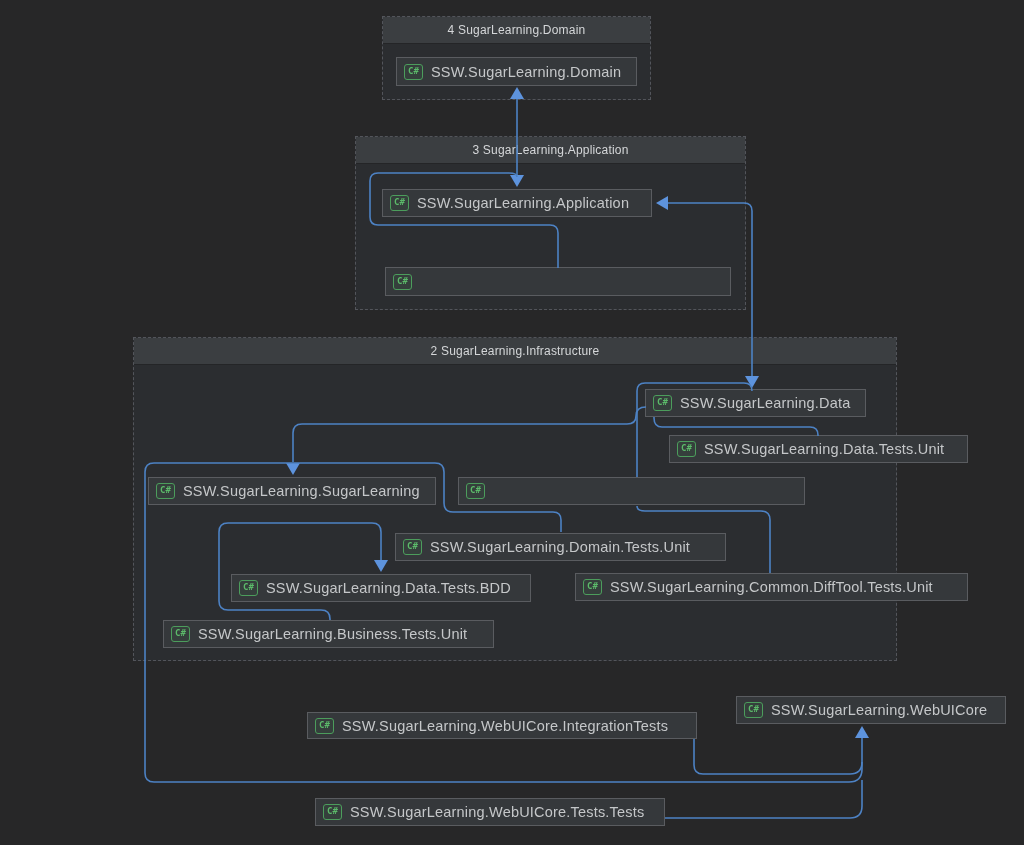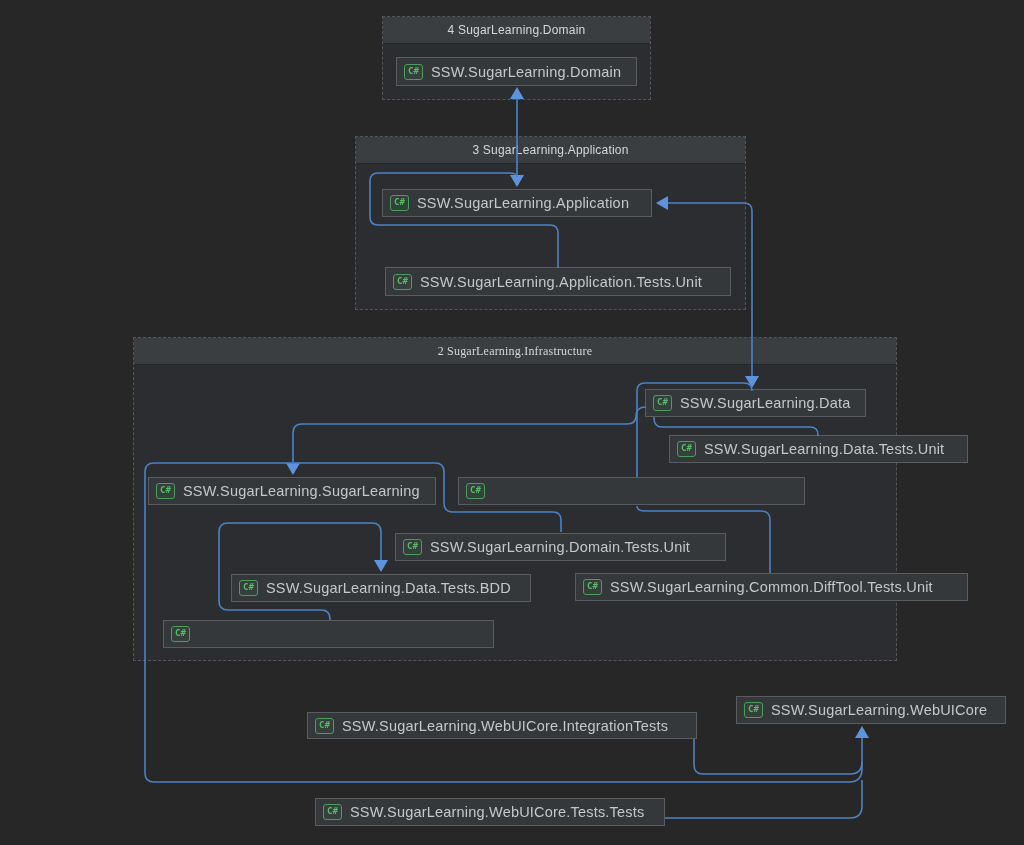--- a/index.html
+++ b/index.html
@@ -40,34 +40,33 @@
 </head>
 <body>
 
 <div id="stage">
   <div class="group" style="left: 382px; top: 16px; width: 269px; height: 84px;">
       <div class="group-header">4 SugarLearning.Domain</div>
     </div>
     <div class="group" style="left: 355px; top: 136px; width: 391px; height: 174px;">
       <div class="group-header">3 SugarLearning.Application</div>
     </div>
-    <div class="group" style="left: 133px; top: 337px; width: 764px; height: 324px; font-family: Liberation Serif, serif;">
+    <div class="group" style="left: 133px; top: 337px; width: 764px; height: 324px;">
       <div class="group-header">2 SugarLearning.Infrastructure</div>
     </div>
     <div class="node" style="left: 396px; top: 57px; width: 241px; height: 29px;">
       <span class="csicon">C#</span>
       <span>SSW.SugarLearning.Domain</span>
     </div>
     <div class="node" style="left: 382px; top: 189px; width: 270px; height: 28px;">
       <span class="csicon">C#</span>
       <span>SSW.SugarLearning.Application</span>
     </div>
     <div class="node" style="left: 385px; top: 267px; width: 346px; height: 29px;">
       <span class="csicon">C#</span>
-      <span>SSW.SugarLearning.Application.Tests.Unit</span>
     </div>
     <div class="node" style="left: 645px; top: 389px; width: 221px; height: 28px;">
       <span class="csicon">C#</span>
       <span>SSW.SugarLearning.Data</span>
     </div>
     <div class="node" style="left: 669px; top: 435px; width: 299px; height: 28px;">
       <span class="csicon">C#</span>
       <span>SSW.SugarLearning.Data.Tests.Unit</span>
     </div>
     <div class="node" style="left: 148px; top: 477px; width: 288px; height: 28px;">
@@ -84,20 +83,21 @@
     <div class="node" style="left: 231px; top: 574px; width: 300px; height: 28px;">
       <span class="csicon">C#</span>
       <span>SSW.SugarLearning.Data.Tests.BDD</span>
     </div>
     <div class="node" style="left: 575px; top: 573px; width: 393px; height: 28px;">
       <span class="csicon">C#</span>
       <span>SSW.SugarLearning.Common.DiffTool.Tests.Unit</span>
     </div>
     <div class="node" style="left: 163px; top: 620px; width: 331px; height: 28px;">
       <span class="csicon">C#</span>
+      <span>SSW.SugarLearning.Business.Tests.Unit</span>
     </div>
     <div class="node" style="left: 307px; top: 712px; width: 390px; height: 27px;">
       <span class="csicon">C#</span>
       <span>SSW.SugarLearning.WebUICore.IntegrationTests</span>
     </div>
     <div class="node" style="left: 736px; top: 696px; width: 270px; height: 28px;">
       <span class="csicon">C#</span>
       <span>SSW.SugarLearning.WebUICore</span>
     </div>
     <div class="node" style="left: 315px; top: 798px; width: 350px; height: 28px;">

